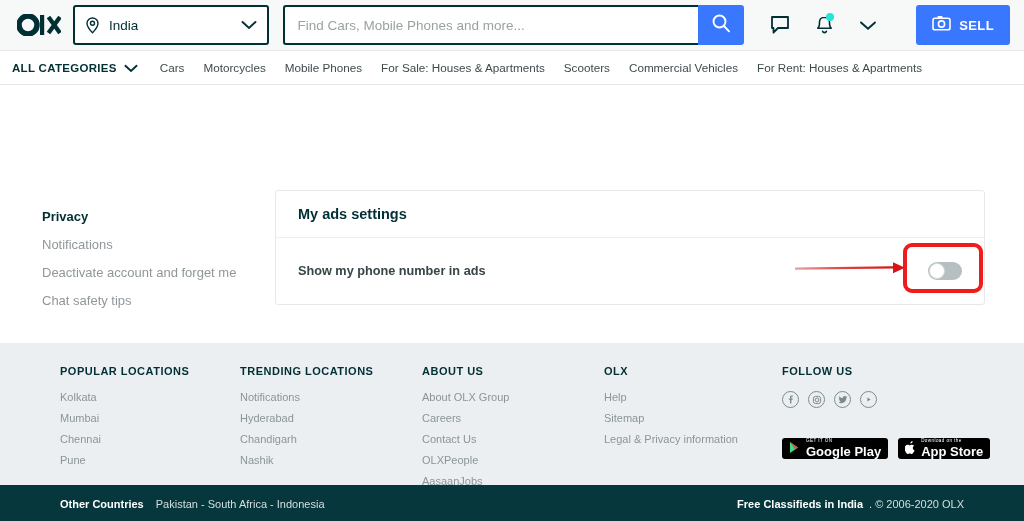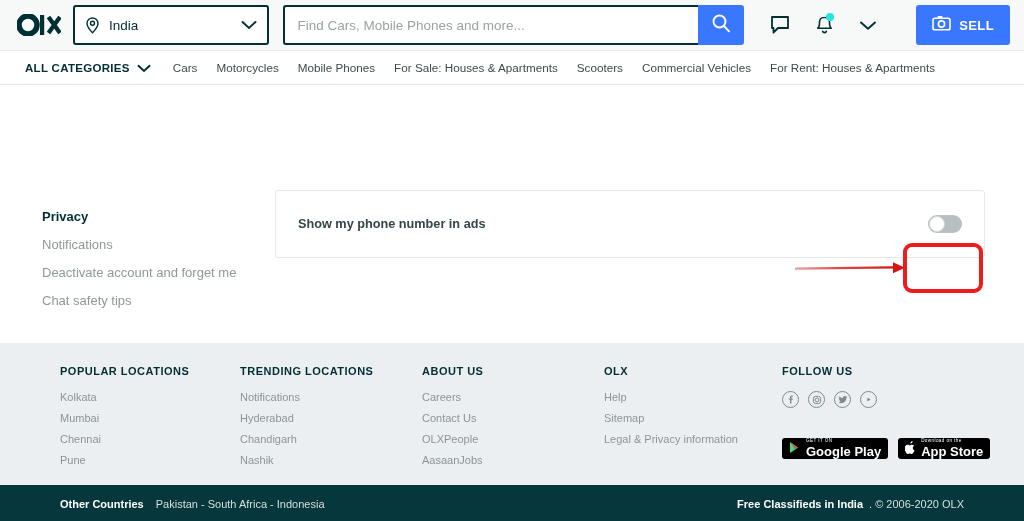--- a/index.html
+++ b/index.html
@@ -52,21 +52,21 @@
   .sell-btn {
     margin-left: 26px; height: 40px; padding: 0 16px;
     background:#3a77ff; border-radius:3px;
     display:flex; align-items:center; gap:8px; cursor:pointer;
   }
   .sell-label { color:#fff; font-size:13px; font-weight:bold; letter-spacing:0.4px; }
 
   
   .catbar {
     height: 34px; background:#fff; border-bottom:1px solid #e4e6e7;
-    display:flex; align-items:center; padding-left: 25px; gap: 0;
+    display:flex; align-items:center; padding-left: 12px; gap: 0;
   }
   .allcat { display:flex; align-items:center; gap:7px; margin-right:22px; cursor:pointer; }
   .allcat-label { font-size:11.5px; font-weight:bold; color:#002f34; letter-spacing:0.3px; }
   .cat-item { font-size:11.7px; color:#3e4b4d; margin-right:19px; cursor:pointer; white-space:nowrap; }
 
   
   .body-area { position:relative; height: 258px; background:#fff; }
   .sidebar { position:absolute; left:42px; top:124px; width:230px; }
   .side-item { font-size:13px; color:#90979a; margin-bottom:13px; cursor:pointer; }
   .side-item.active { color:#002f34; font-weight:bold; }
@@ -221,20 +221,23 @@
   <div class="body-area">
 
     <div class="sidebar">
       <div class="side-item active">Privacy</div>
       <div class="side-item">Notifications</div>
       <div class="side-item">Deactivate account and forget me</div>
       <div class="side-item">Chat safety tips</div>
     </div>
 
     <div class="card">
+      <div class="card-head">
+        <span class="card-title">My ads settings</span>
+      </div>
       <div class="card-row">
         <span class="row-label">Show my phone number in ads</span>
         <span class="toggle-cell">
           <span class="toggle">
             <span class="knob"></span>
           </span>
         </span>
       </div>
     </div>
 
@@ -267,20 +270,21 @@
       <div class="fcol" style="width:182px">
         <div class="fcol-title">TRENDING LOCATIONS</div>
         <div class="flink">Notifications</div>
         <div class="flink">Hyderabad</div>
         <div class="flink">Chandigarh</div>
         <div class="flink">Nashik</div>
       </div>
 
       <div class="fcol" style="width:182px">
         <div class="fcol-title">ABOUT US</div>
+        <div class="flink">About OLX Group</div>
         <div class="flink">Careers</div>
         <div class="flink">Contact Us</div>
         <div class="flink">OLXPeople</div>
         <div class="flink">AasaanJobs</div>
       </div>
 
       <div class="fcol" style="width:178px">
         <div class="fcol-title">OLX</div>
         <div class="flink">Help</div>
         <div class="flink">Sitemap</div>

